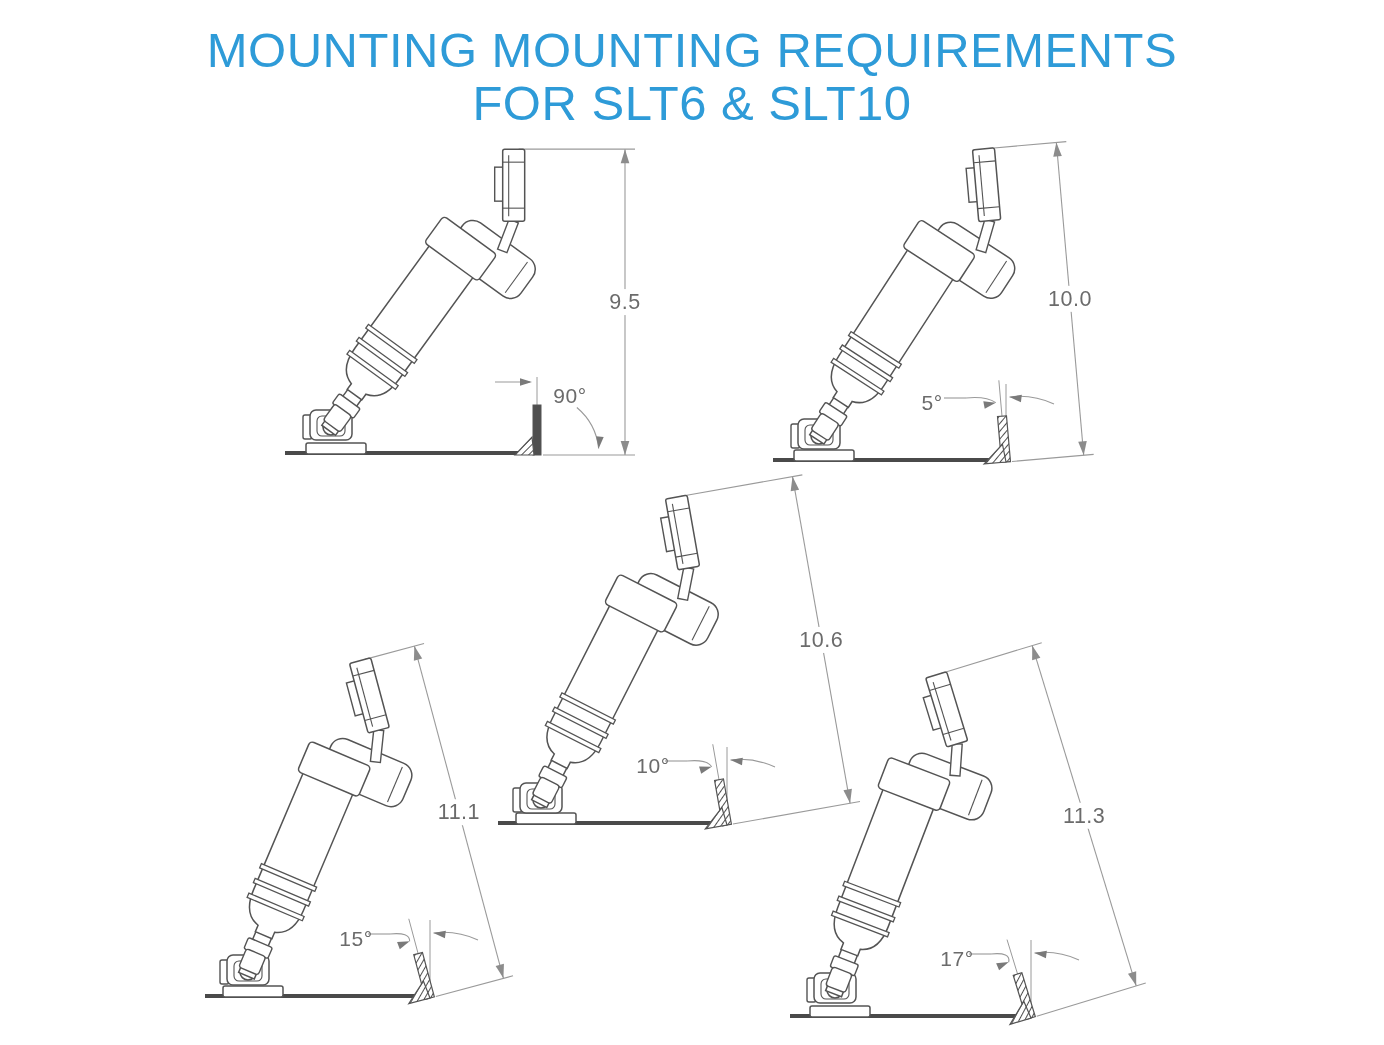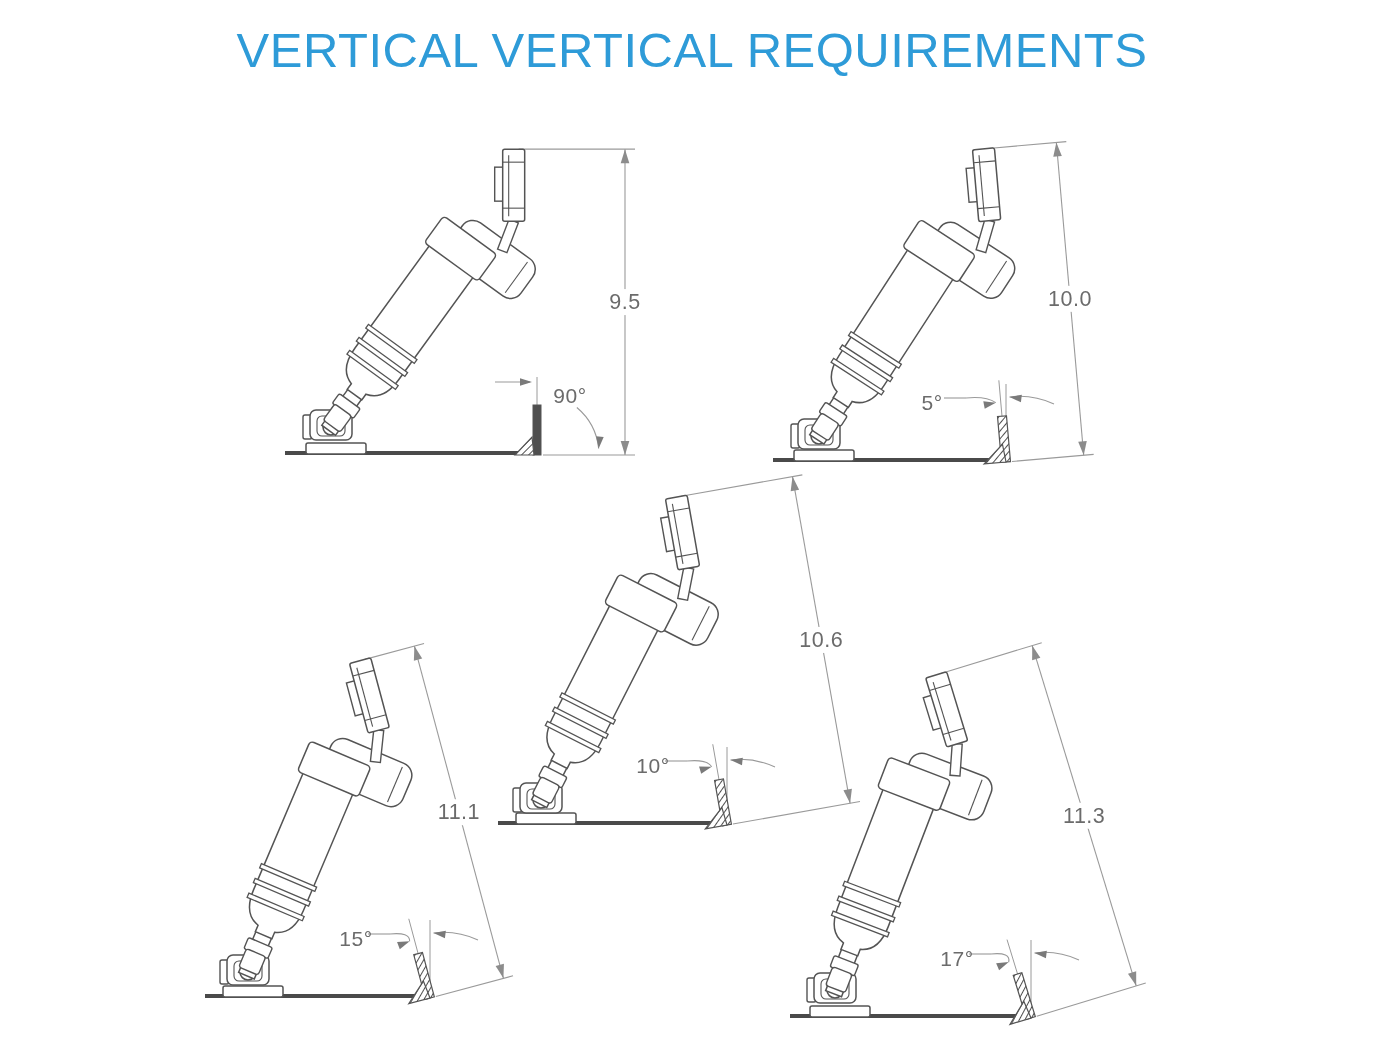--- a/index.html
+++ b/index.html
@@ -23,21 +23,22 @@
   svg text{
     font-family:"Liberation Sans", sans-serif;
     fill:#6B6B6B;
   }
 </style>
 </head>
 <body>
 
 <div id="canvas">
   <div id="title">
-    <div>VERTICAL VERTICAL REQUIREMENTS</div>
+    <div>MOUNTING MOUNTING REQUIREMENTS</div>
+    <div>FOR SLT6 &amp; SLT10</div>
   </div>
   <svg id="scene" width="1384" height="1045" viewBox="0 0 1384 1045">
       <defs>
         <pattern id="hatch" patternUnits="userSpaceOnUse" width="5" height="5" patternTransform="rotate(45)">
           <rect x="0" y="0" width="5" height="5" fill="#ffffff"></rect>
           <line x1="0" y1="0" x2="0" y2="5" stroke="#4F4F4F" stroke-width="2"></line>
         </pattern>
       </defs>
       <g>
         <g>

